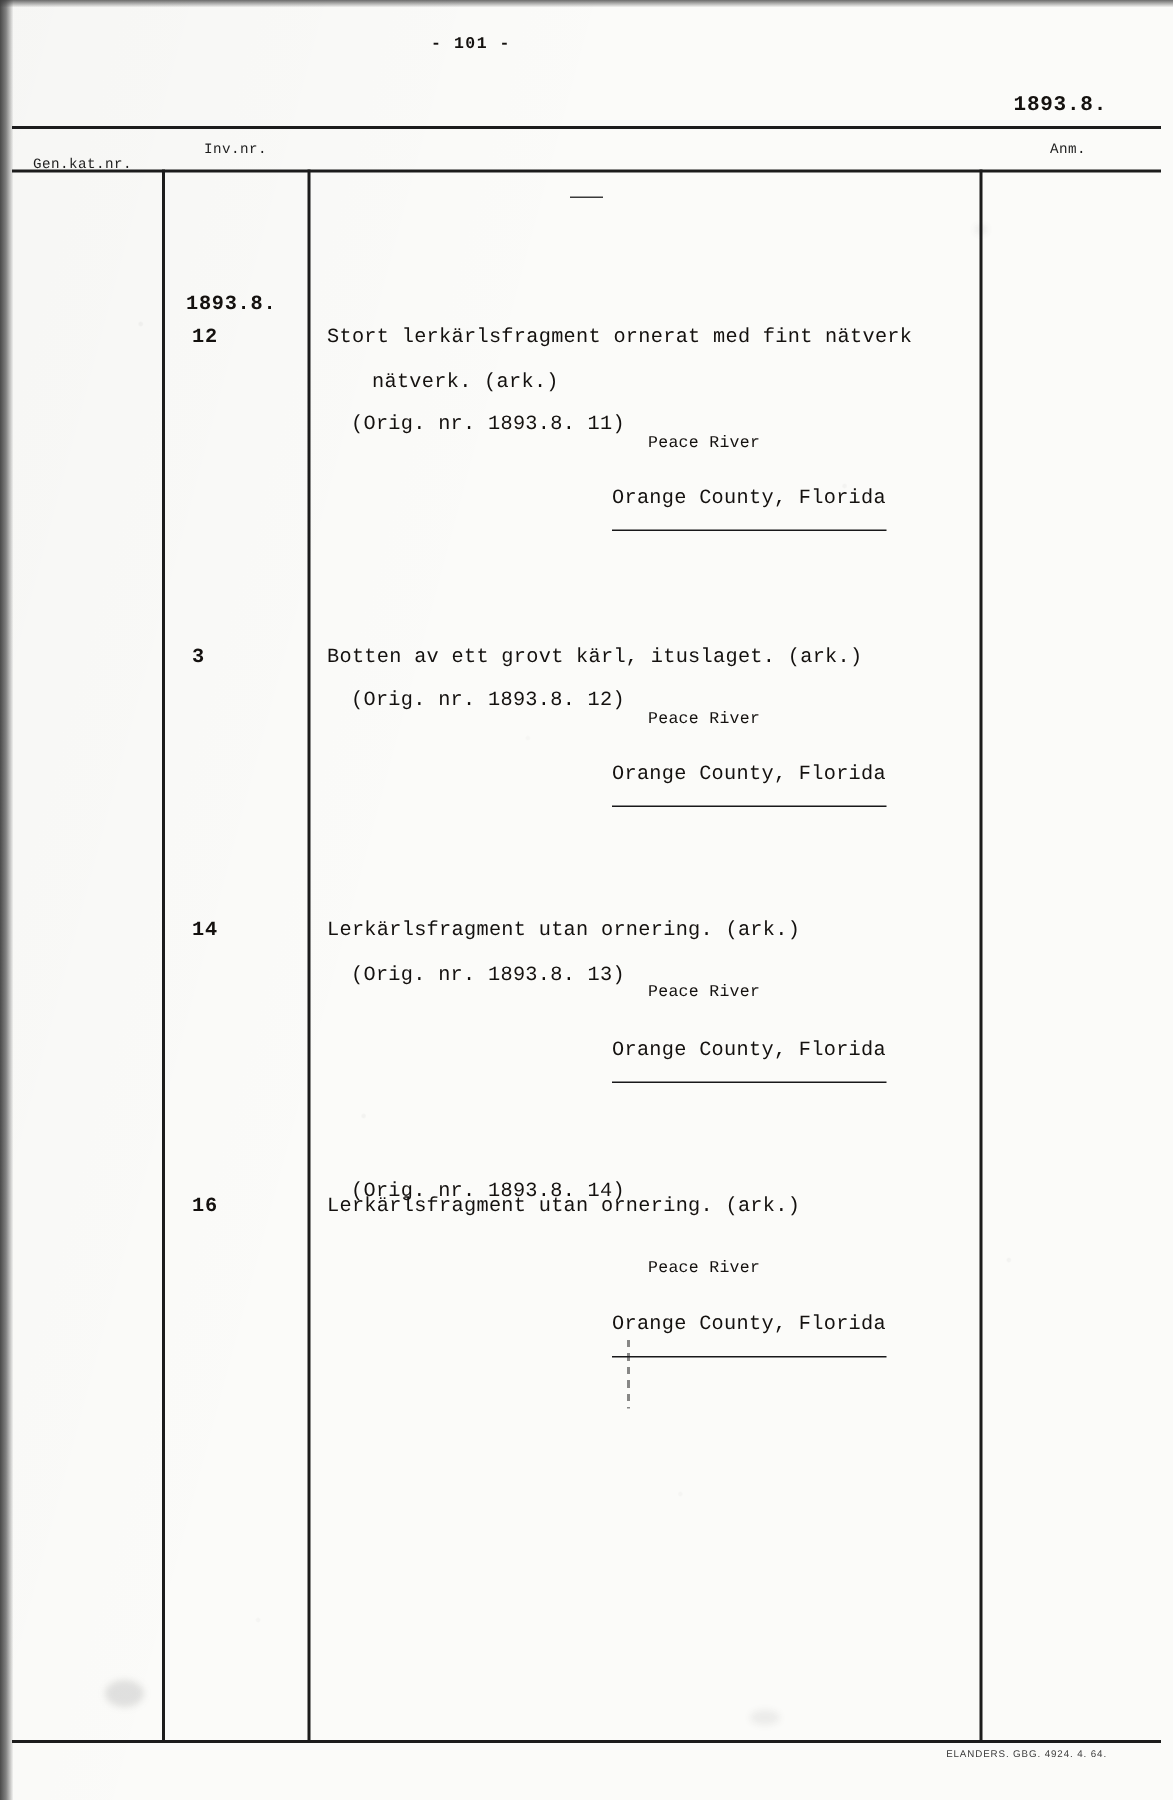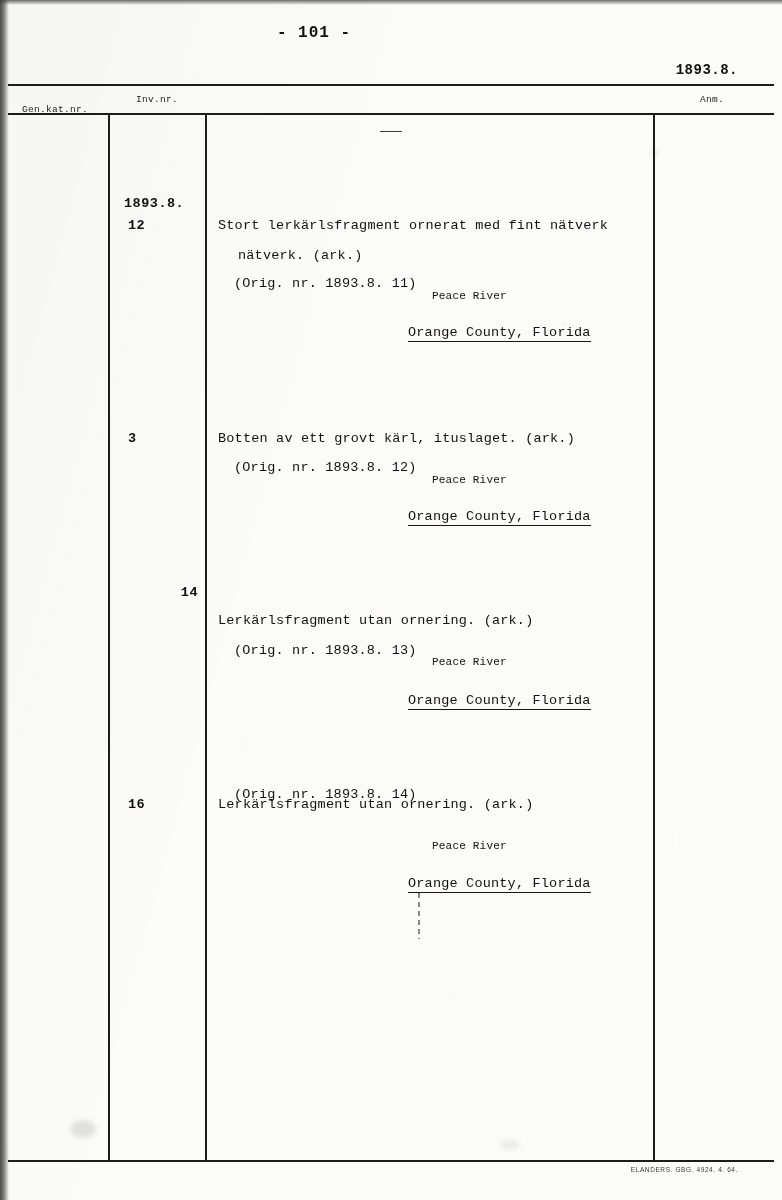--- a/index.html
+++ b/index.html
@@ -54,21 +54,21 @@
     background: rgba(90,90,90,0.16);
     filter: blur(2.5px);
   }
 
   .page-number {
     position: absolute;
     top: 24px;
     left: 0;
     width: 628px;
     text-align: center;
-    font-size: 16px;
+    font-size: 11px;
     font-weight: bold;
     letter-spacing: 1px;
   }
 
   .year-top-right {
     position: absolute;
     top: 62px;
     right: 44px;
     font-size: 14px;
     font-weight: bold;
@@ -156,21 +156,21 @@
     letter-spacing: .2px;
     white-space: nowrap;
   }
   .region {
     position: absolute;
     left: 408px;
     font-size: 13.5px;
     letter-spacing: .2px;
     white-space: nowrap;
     border-bottom: 1.4px solid #18181a;
-    padding-bottom: 1px;
+    padding-bottom: 13px;
   }
 
   .stray-dash {
     position: absolute;
     left: 380px;
     top: 131px;
     width: 22px;
     height: 1.4px;
     background: #3a3a3a;
   }
@@ -223,36 +223,36 @@
   <div class="stray-dash"></div>
   <div class="ink-streak"></div>
 
   <div class="entries">
 
     <div class="group-year" style="top:196px;">1893.8.</div>
 
     <div class="entry">
       <div class="inv-no" style="top:218px;">12</div>
       <div class="desc" style="top:218px;">Stort lerkärlsfragment ornerat med fint nätverk</div>
-      <div class="desc-2" style="top:248px;">nätverk.  (ark.)</div>
+      <div class="desc-2" style="top:248px;margin-left:10px;">nätverk.  (ark.)</div>
       <div class="desc-3" style="top:276px;">(Orig. nr. 1893.8. 11)</div>
       <div class="site" style="top:290px;">Peace River</div>
       <div class="region" style="top:325px;">Orange County, Florida</div>
     </div>
 
     <div class="entry">
       <div class="inv-no" style="top:431px;">3</div>
       <div class="desc" style="top:431px;">Botten av ett grovt kärl, ituslaget.  (ark.)</div>
       <div class="desc-3" style="top:460px;">(Orig. nr. 1893.8. 12)</div>
       <div class="site" style="top:474px;">Peace River</div>
       <div class="region" style="top:509px;">Orange County, Florida</div>
     </div>
 
     <div class="entry">
-      <div class="inv-no" style="top:585px;text-align:right;">14</div>
+      <div class="inv-no" style="top:613px;">14</div>
       <div class="desc" style="top:613px;">Lerkärlsfragment utan ornering.  (ark.)</div>
       <div class="desc-3" style="top:643px;">(Orig. nr. 1893.8. 13)</div>
       <div class="site" style="top:656px;">Peace River</div>
       <div class="region" style="top:693px;">Orange County, Florida</div>
     </div>
 
     <div class="entry">
       <div class="inv-no" style="top:797px;">16</div>
       <div class="desc" style="top:797px;">Lerkärlsfragment utan ornering.  (ark.)</div>
       <div class="desc-3" style="top:787px;">(Orig. nr. 1893.8. 14)</div>

